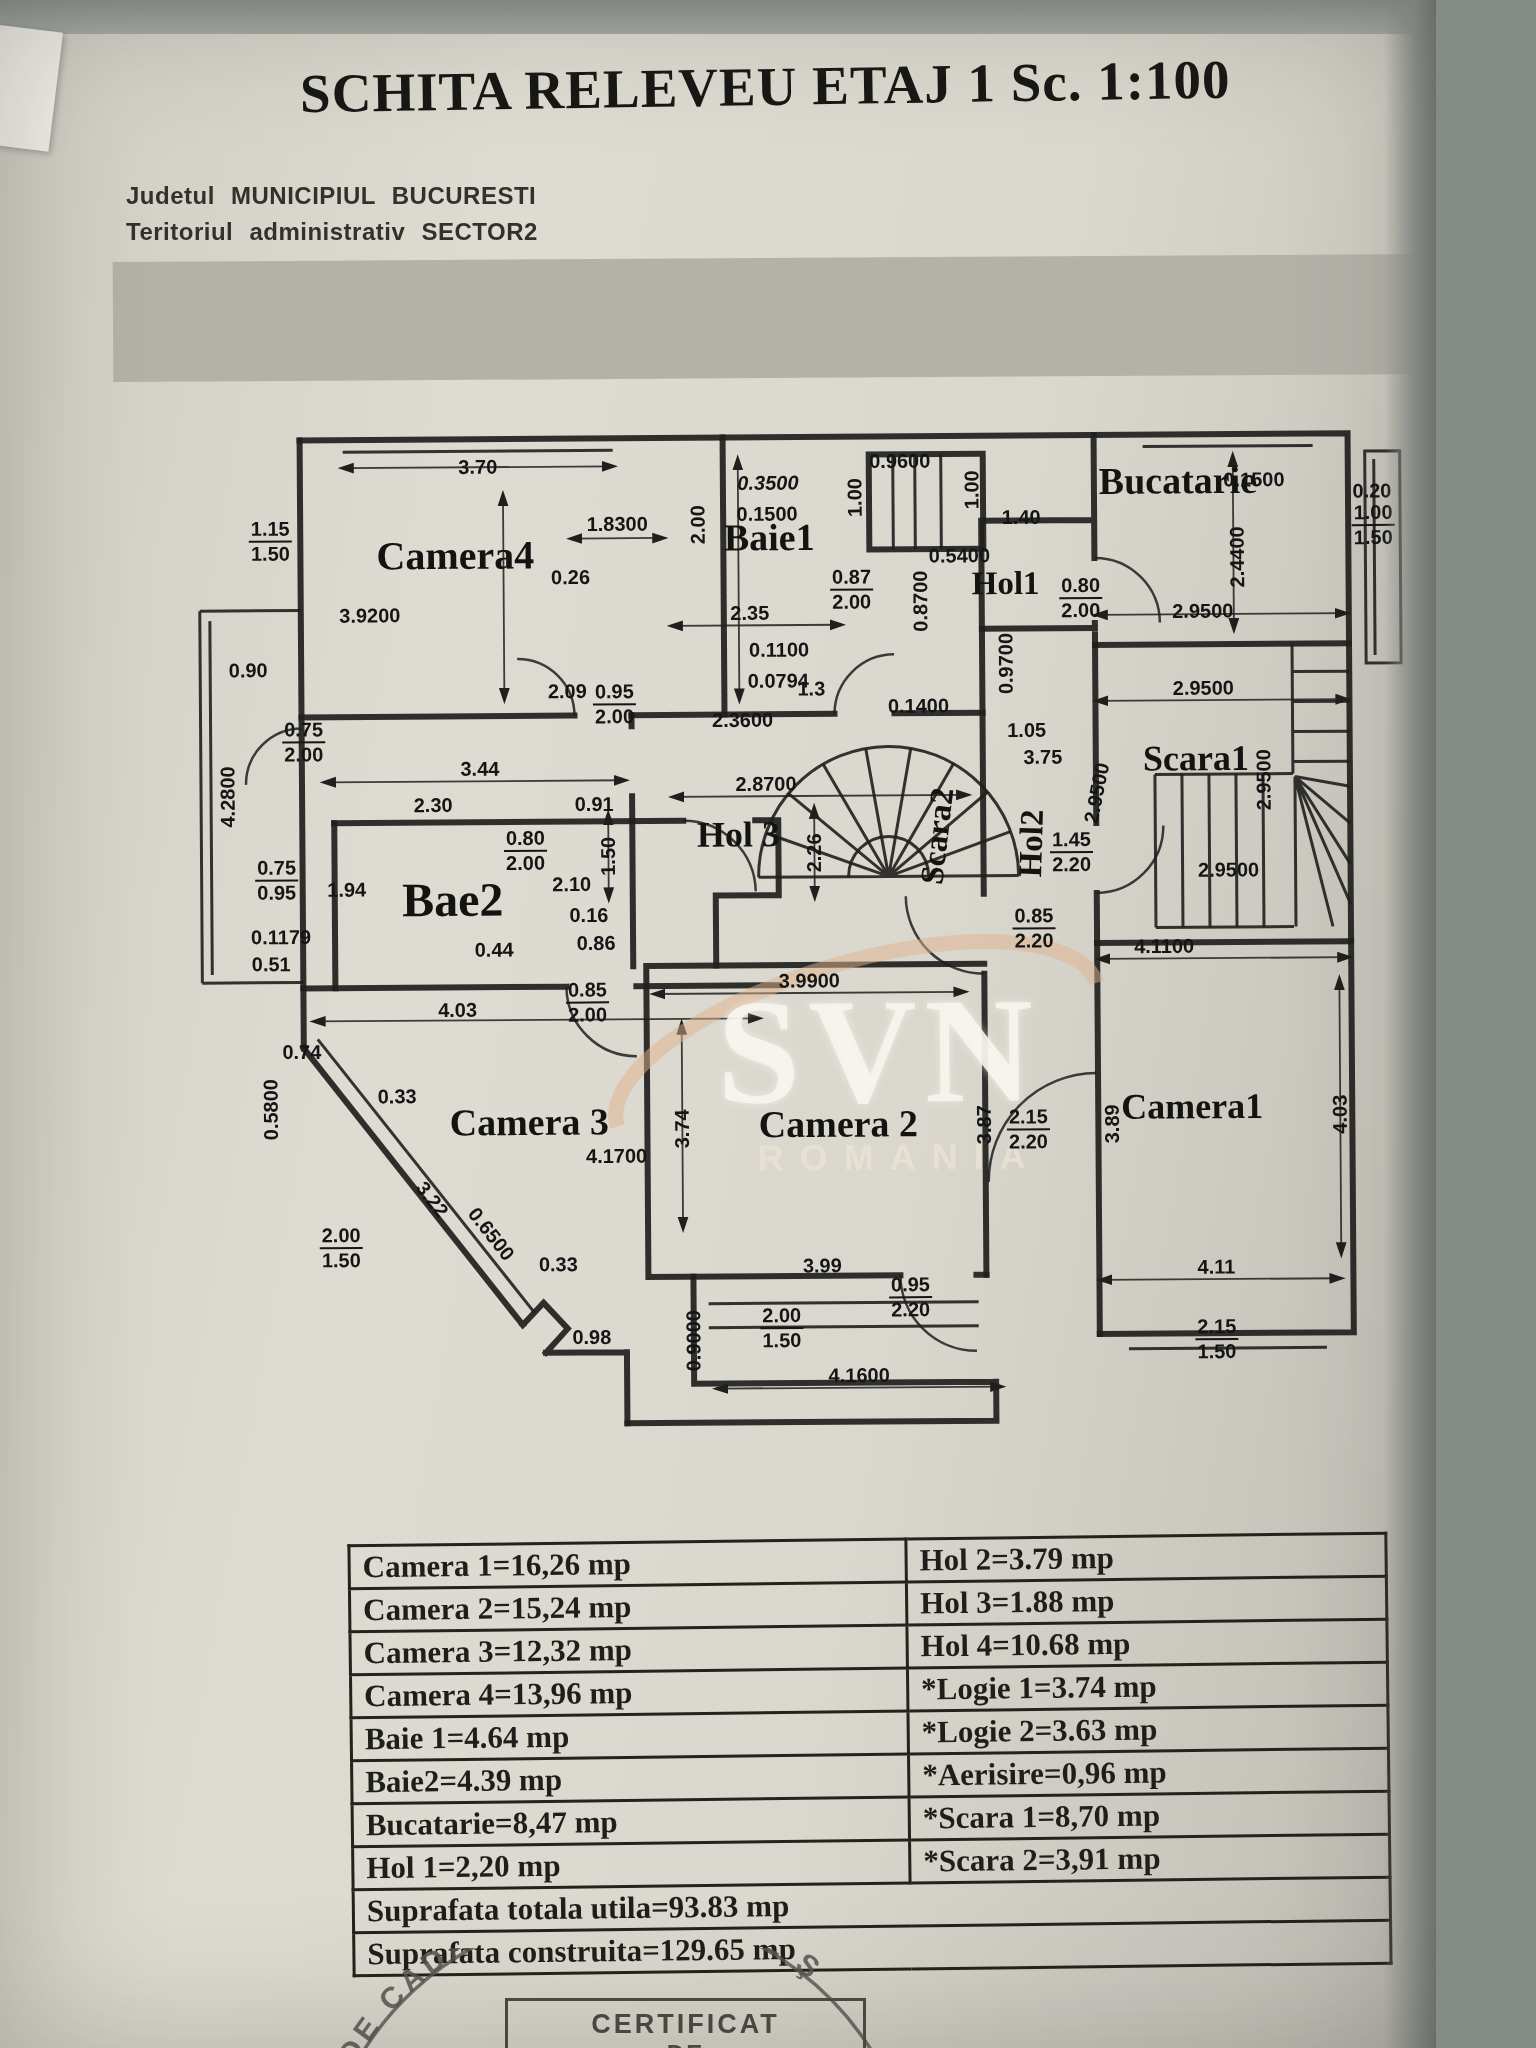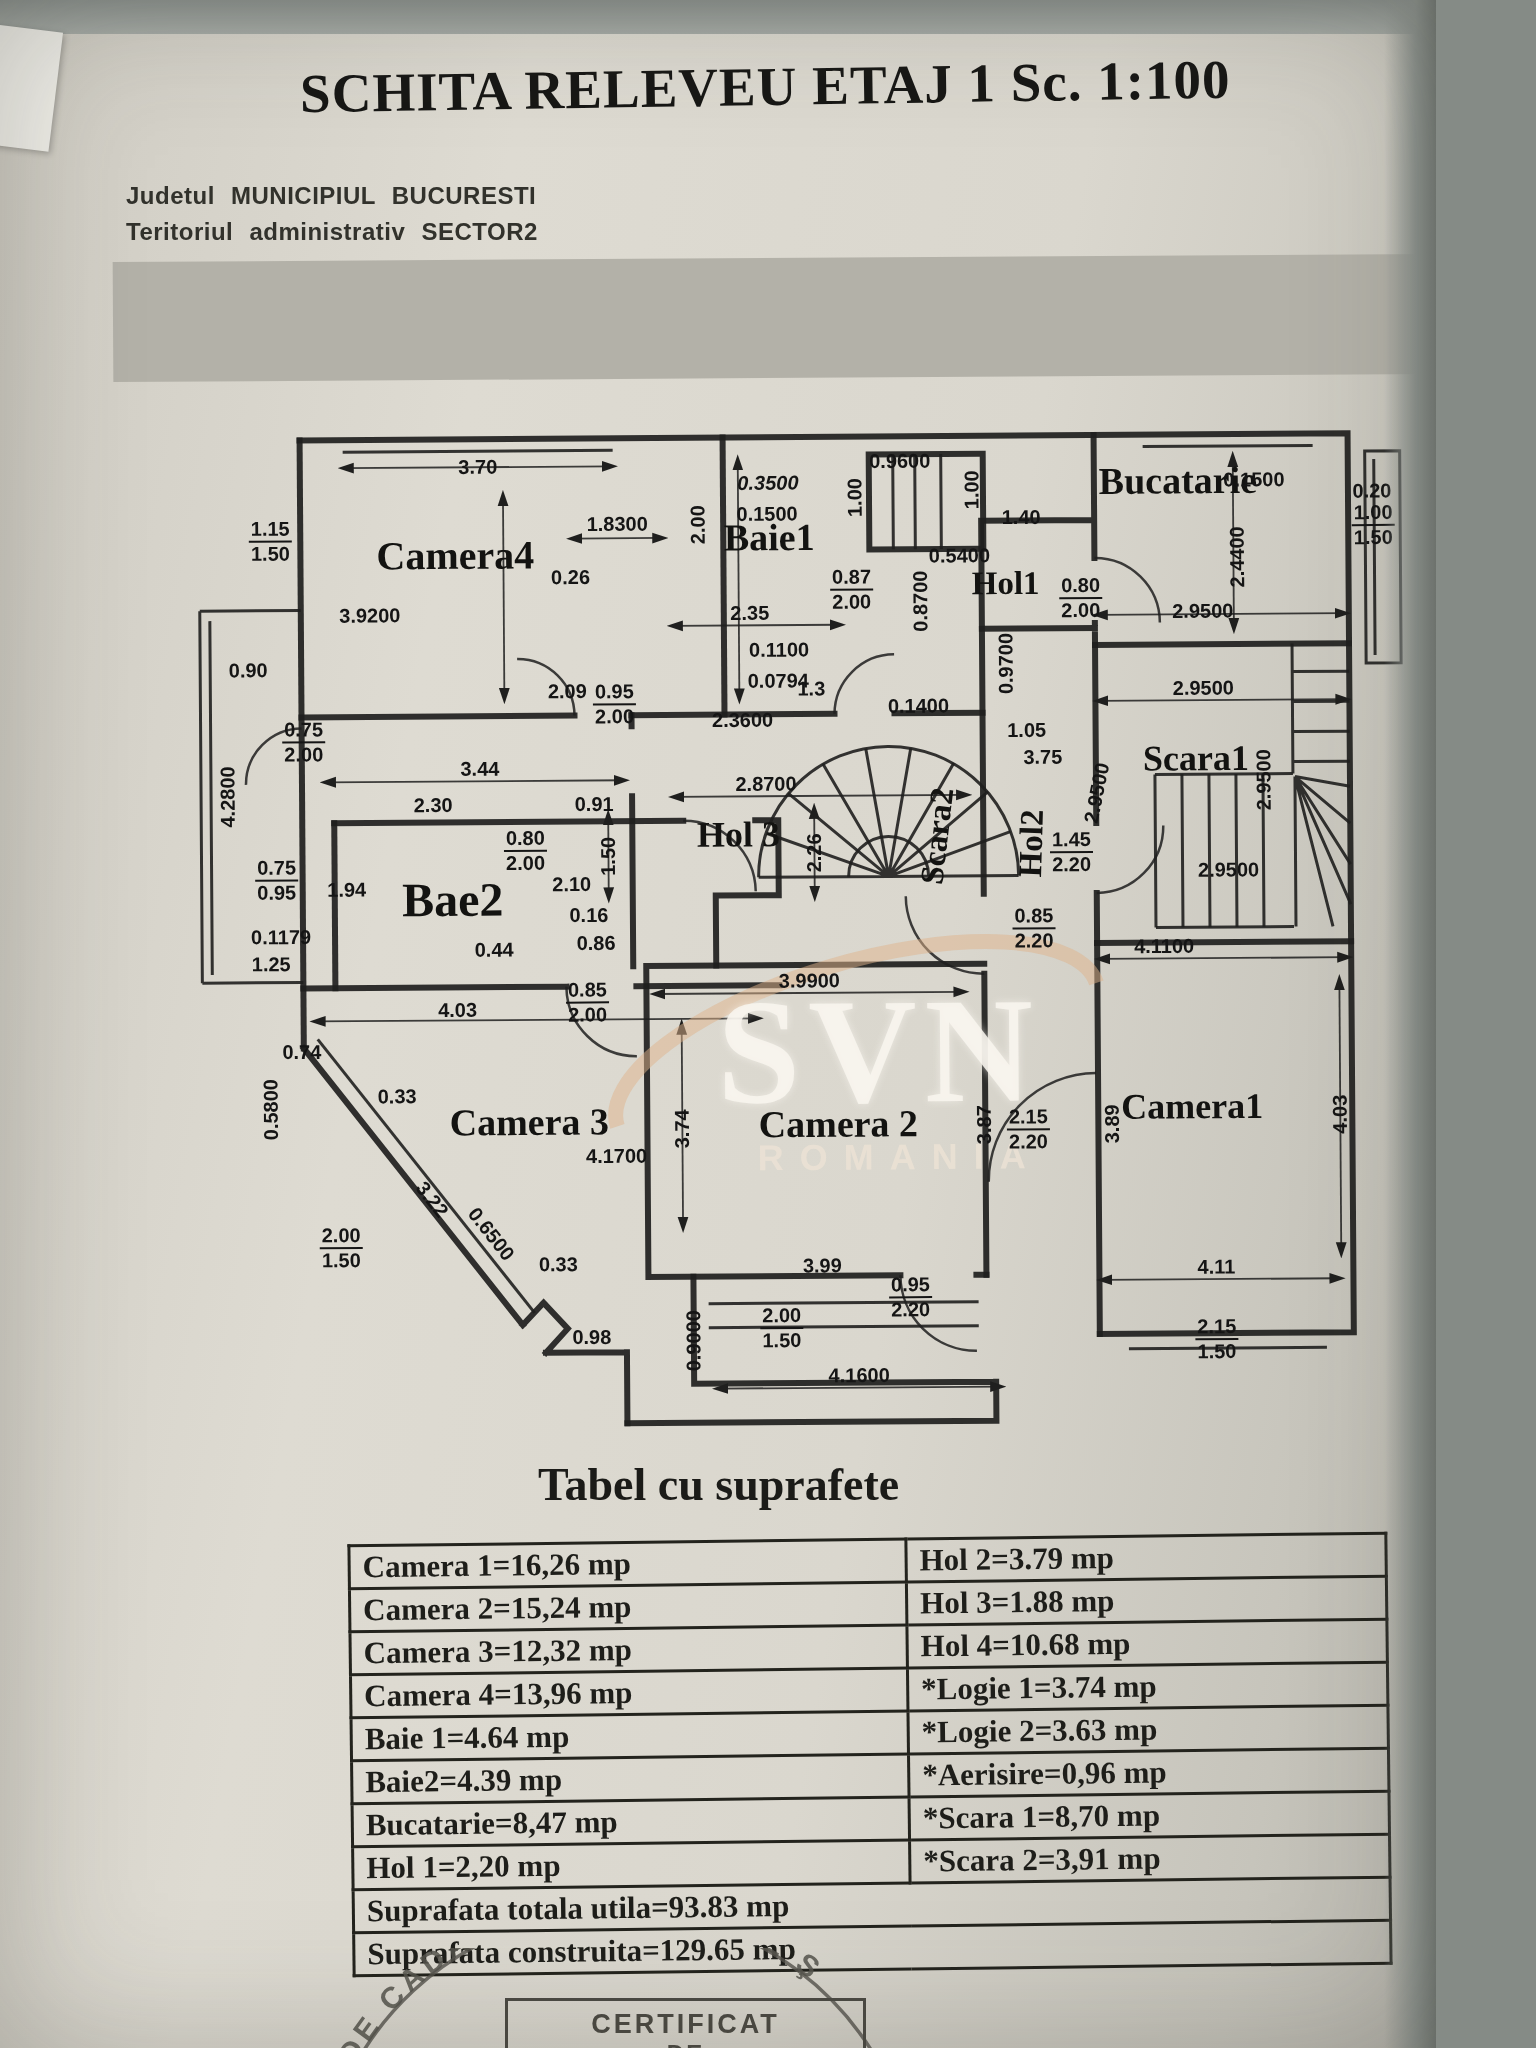--- a/index.html
+++ b/index.html
@@ -234,21 +234,21 @@
         <div class="dim" style="left: 151px; top: 462px; transform: translate(-50%, -50%);">1.94</div>
         <div class="dim" style="left: 81px; top: 452px; transform: translate(-50%, -50%);">
           <span class="fr-top">0.75</span>
           <span class="fr-bot">0.95</span>
         </div>
         <div class="dim" style="left: 376px; top: 458px; transform: translate(-50%, -50%);">2.10</div>
         <div class="dim" style="left: 393px; top: 489px; transform: translate(-50%, -50%);">0.16</div>
         <div class="dim" style="left: 400px; top: 517px; transform: translate(-50%, -50%);">0.86</div>
         <div class="dim" style="left: 298px; top: 523px; transform: translate(-50%, -50%);">0.44</div>
         <div class="dim" style="left: 85px; top: 509px; transform: translate(-50%, -50%);">0.1179</div>
-        <div class="dim" style="left: 75px; top: 536px; transform: translate(-50%, -50%);">1.25</div>
+        <div class="dim" style="left: 75px; top: 536px; transform: translate(-50%, -50%);">0.51</div>
         <div class="dim" style="left: 33px; top: 368px; transform: translate(-50%, -50%) rotate(-90deg);">4.2800</div>
         <div class="dim" style="left: 838px; top: 505px; transform: translate(-50%, -50%);">
           <span class="fr-top">0.85</span>
           <span class="fr-bot">2.20</span>
         </div>
         <div class="dim" style="left: 968px; top: 524px; transform: translate(-50%, -50%);">4.1100</div>
         <div class="dim" style="left: 391px; top: 576px; transform: translate(-50%, -50%);">
           <span class="fr-top">0.85</span>
           <span class="fr-bot">2.00</span>
         </div>
@@ -286,21 +286,20 @@
         </div>
         <div class="dim" style="left: 583px; top: 903px; transform: translate(-50%, -50%);">
           <span class="fr-top">2.00</span>
           <span class="fr-bot">1.50</span>
         </div>
         <div class="dim" style="left: 495px; top: 915px; transform: translate(-50%, -50%) rotate(-90deg);">0.9000</div>
         <div class="dim" style="left: 660px; top: 951px; transform: translate(-50%, -50%);">4.1600</div>
       </div>
   </div>
 
-  <div id="tabheading">Tabel cu suprafete</div>
   <div id="tablewrap">
     <table>
         <tbody id="tbody">
           <tr>
             <td style="width: 530px;">Camera 1=16,26 mp</td>
             <td style="width: auto;">Hol 2=3.79 mp</td>
           </tr>
           <tr>
             <td style="width: 530px;">Camera 2=15,24 mp</td>
             <td style="width: auto;">Hol 3=1.88 mp</td>

